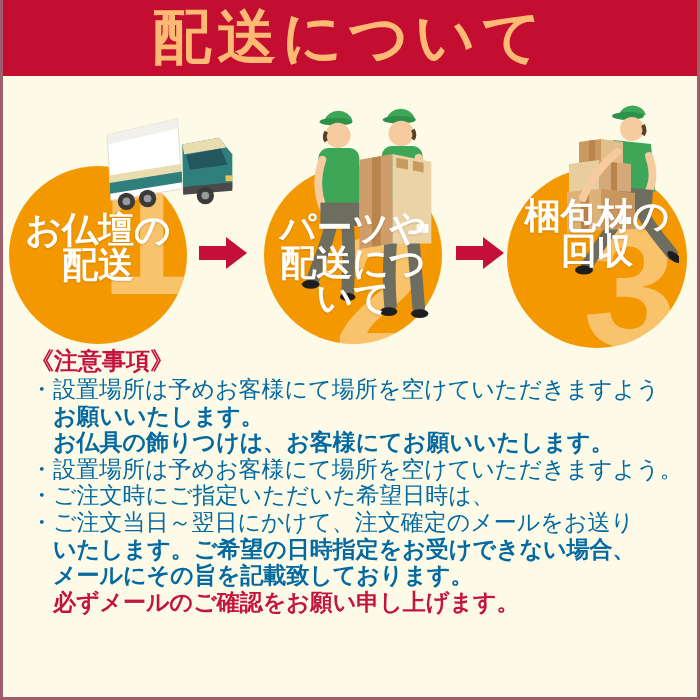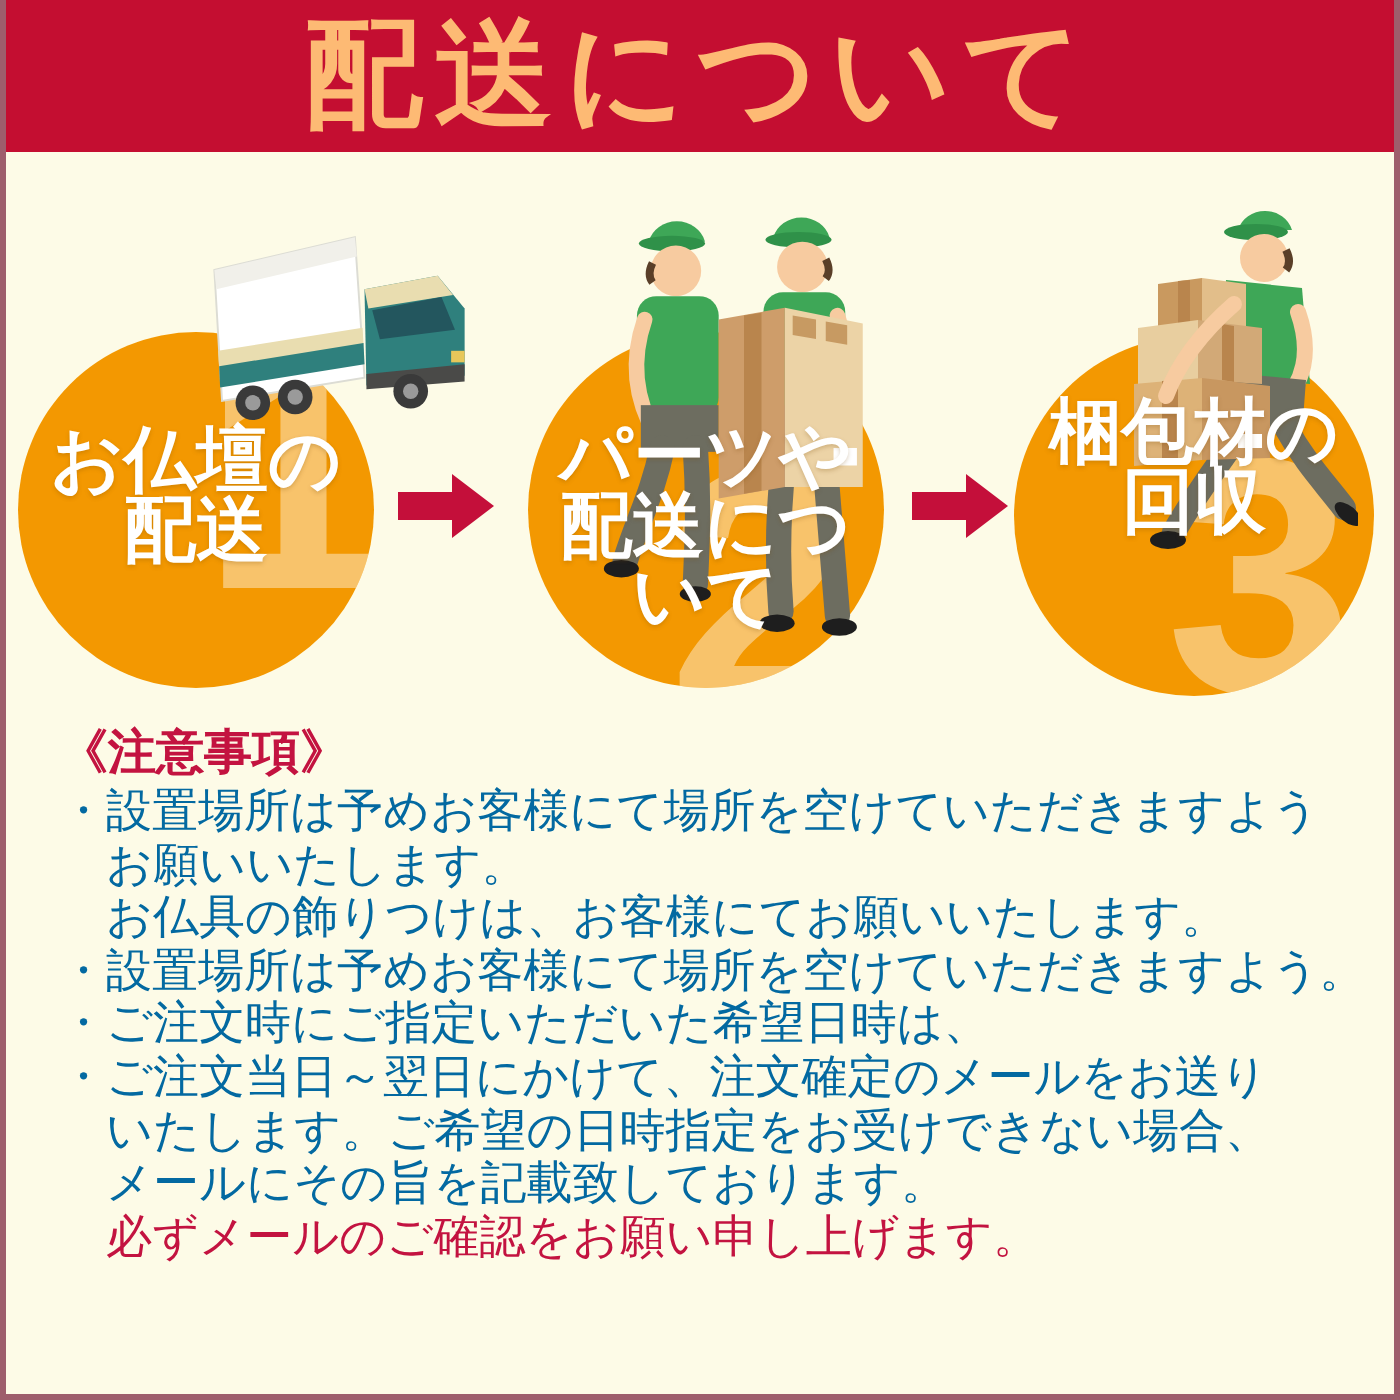--- a/index.html
+++ b/index.html
@@ -25,24 +25,24 @@
   #l2{left:261px;top:210px;}
   #l3{left:505px;top:198px;}
   .illus{position:absolute;z-index:3;}
   #truck{left:83px;top:105px;width:154px;height:110px;}
   #movers{left:296px;top:99px;width:146px;height:249px;}
   #collector{left:536px;top:96px;width:140px;height:238px;}
   .arrow{position:absolute;z-index:4;width:48px;height:32px;}
   #a1{left:196px;top:237px;}
   #a2{left:453px;top:237px;}
   
-  #notes{position:absolute;left:27px;top:362px;width:660px;z-index:2;}
+  #notes{position:absolute;left:27px;top:346px;width:660px;z-index:2;}
   #notes .hd{color:#C31340;font-size:24px;font-weight:bold;line-height:30px;}
   .nline{color:#0369a1;font-size:23px;line-height:26.6px;white-space:nowrap;}
-  .nline.indent{padding-left:23px;}
+  .nline.indent{padding-left:23px;font-weight:bold;}
   .nline.red{color:#C31340;}
 </style>
 </head>
 <body>
 
 <div id="page">
 
   <div id="hdr">
     <span class="t">配送について</span>
   </div>

